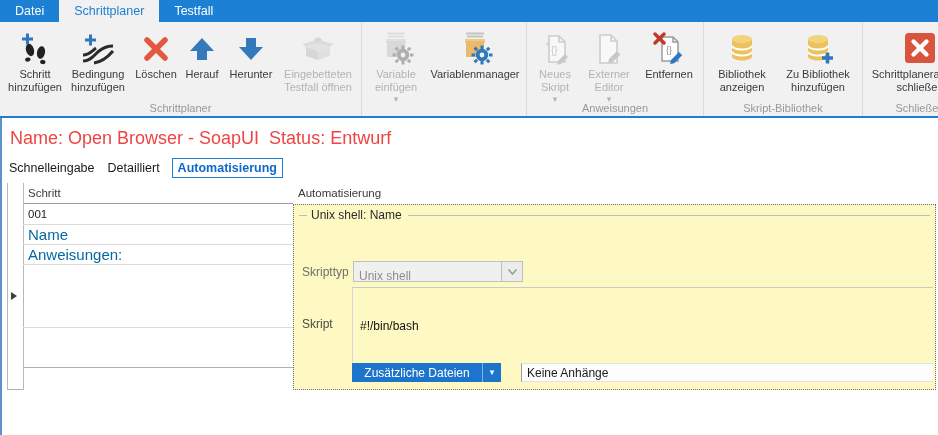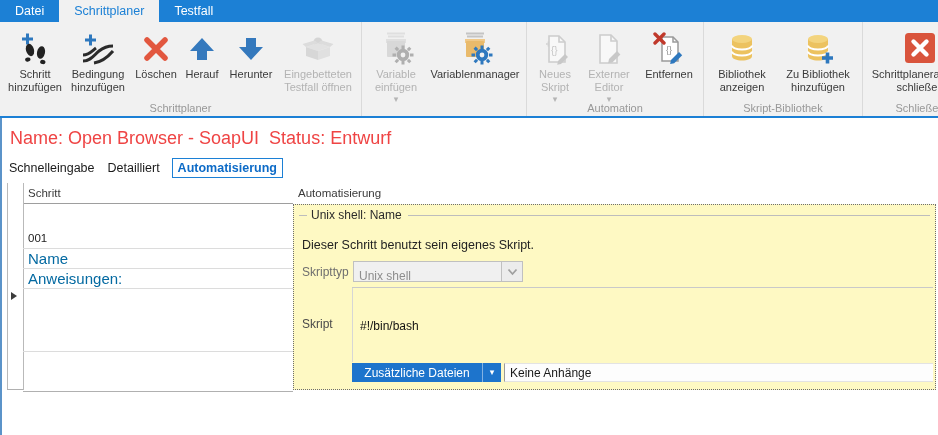--- a/index.html
+++ b/index.html
@@ -34,21 +34,21 @@
   .h-gutter{width:16px;}
   .h-step{width:270px;padding:4px 0 0 5px;box-sizing:border-box;border-bottom:1px solid #9e9e9e;}
   .h-auto{flex:1;padding:4px 0 0 5px;box-sizing:border-box;}
   .vline{position:absolute;width:0;border-left:1px solid #b9b9b9;}
   .gutter{position:absolute;left:7px;top:204px;width:16px;height:186px;border-bottom:1px solid #b0b0b0;box-sizing:border-box;}
   .row-marker{position:absolute;left:4px;top:88px;width:0;height:0;
               border-left:6px solid #3c3c3c;border-top:4px solid transparent;border-bottom:4px solid transparent;}
   .stepcol{position:absolute;left:23px;top:204px;width:270px;height:186px;box-sizing:border-box;}
   .srow{box-sizing:border-box;border-bottom:1px solid #dcdcdc;padding-left:5px;display:flex;align-items:center;
         font-size:15px;color:#0369a1;overflow:hidden;}
-  .srow.small{font-size:11.5px;color:#222;margin-top:24px;}
+  .srow.small{font-size:11.5px;color:#222;}
   .srow.h21{height:21px;} .srow.h20{height:20px;} .srow.h63{height:63px;align-items:flex-start;}
   .srow.h22{height:22px;} .srow.h40{height:40px;border-bottom:1px solid #b0b0b0;}
   
   .panel{position:absolute;left:293px;top:204px;width:643px;height:186px;box-sizing:border-box;
          border:1px dotted #6e6e6e;background:#fef9c3;}
   .legend-row{position:absolute;top:3px;left:5px;right:5px;display:flex;align-items:center;font-size:12px;color:#2b2b2b;}
   .hline{height:0;border-top:1px solid #bdbdbd;}
   .hline.w8{width:8px;} .hline.flex{flex:1;}
   .legend-text{padding:0 6px 0 4px;}
   .desc{position:absolute;top:33px;left:8px;font-size:12.5px;color:#222;}
@@ -62,21 +62,21 @@
   .script-divider{position:absolute;top:82px;left:58px;right:2px;border-top:1px solid #c9c9c9;}
   .skript-label{position:absolute;top:112px;left:8px;color:#4a4a4a;}
   .script-area{position:absolute;top:83px;left:58px;right:2px;height:74px;border-left:1px solid #d6d6d6;
                padding:3px 0 0 7px;box-sizing:border-box;font-size:12px;line-height:14px;color:#111;white-space:pre;}
   .script-line{min-height:14px;}
   .attach-row{position:absolute;top:158px;left:58px;right:2px;height:35px;display:flex;}
   .blue-btn{width:149px;height:19px;background:#1d74cc;color:#fff;font-size:12px;display:flex;
             align-items:center;justify-content:center;box-sizing:border-box;}
   .blue-btn .btxt{flex:1;text-align:center;}
   .btn-caret{width:18px;text-align:center;border-left:1px solid rgba(255,255,255,.45);font-size:9px;line-height:19px;}
-  .attach-field{flex:1;margin-left:3px;height:19px;box-sizing:border-box;background:#fdfdfd;
+  .attach-field{flex:1;margin-left:20px;height:19px;box-sizing:border-box;background:#fdfdfd;
                 border-left:1px solid #9a9a9a;border-top:1px solid #e3e3e3;border-bottom:1px solid #e3e3e3;
                 font-size:12px;color:#1a1a1a;padding:2px 0 0 5px;}
 </style>
 </head>
 <body>
 
 <div class="window">
 
   <div class="tabbar">
     <div class="tab">Datei</div>
@@ -213,21 +213,21 @@
           <svg width="34" height="34" viewBox="0 0 34 34">
             <path d="M10 5h11l5 5v19H10z" fill="#fff" stroke="#9a9a9a" stroke-width="1.5"></path>
             <path d="M21 5v5h5" fill="none" stroke="#9a9a9a" stroke-width="1.5"></path>
             <text x="14" y="21" font-size="9" fill="#8f8f8f">{}</text>
             <path d="M3 2l9 9M12 2l-9 9" stroke="#c0392b" stroke-width="3.4" stroke-linecap="round"></path>
             <path d="M19 28l8-8 3.2 3.2-8 8-4.1.9z" fill="#2e78be"></path>
           </svg>
         </span>
         <span class="lbl"><span>Entfernen</span></span>
       </div>
-      <div class="glabel">Automation</div>
+      <div class="glabel">Anweisungen</div>
     </div>
 
     <div class="rgroup">
       <div class="rbtn" style="width:70px">
         <span class="icon">
           <svg width="36" height="36" viewBox="0 0 36 36">
             <path d="M8 9v17c0 2.8 4.5 4.5 10 4.5S28 28.8 28 26V9z" fill="#ecc25f"></path>
             <ellipse cx="18" cy="9" rx="10" ry="4" fill="#f3d47e"></ellipse>
             <path d="M8 15.5c0 2.2 4.5 4 10 4s10-1.8 10-4M8 21.5c0 2.2 4.5 4 10 4s10-1.8 10-4" stroke="#fff" stroke-width="2" fill="none"></path>
           </svg>
@@ -291,21 +291,20 @@
     <div class="srow h63"></div>
     <div class="srow h40"></div>
   </div>
 
   <div class="panel">
     <div class="legend-row">
       <span class="hline w8"></span>
       <span class="legend-text">Unix shell: Name</span>
       <span class="hline flex"></span>
     </div>
-    <div class="desc">Dieser Schritt benutzt sein eigenes Skript.</div>
 
     <div class="typ-row">
       <span class="flabel">Skripttyp</span>
       <div class="combo">
         <span class="combo-val">Unix shell</span>
         <span class="combo-btn">
           <svg width="11" height="8" viewBox="0 0 11 8">
               <path d="M1.5 1.5 5.5 6 9.5 1.5" fill="none" stroke="#9f9f9f" stroke-width="1.8"></path>
             </svg>
         </span>

